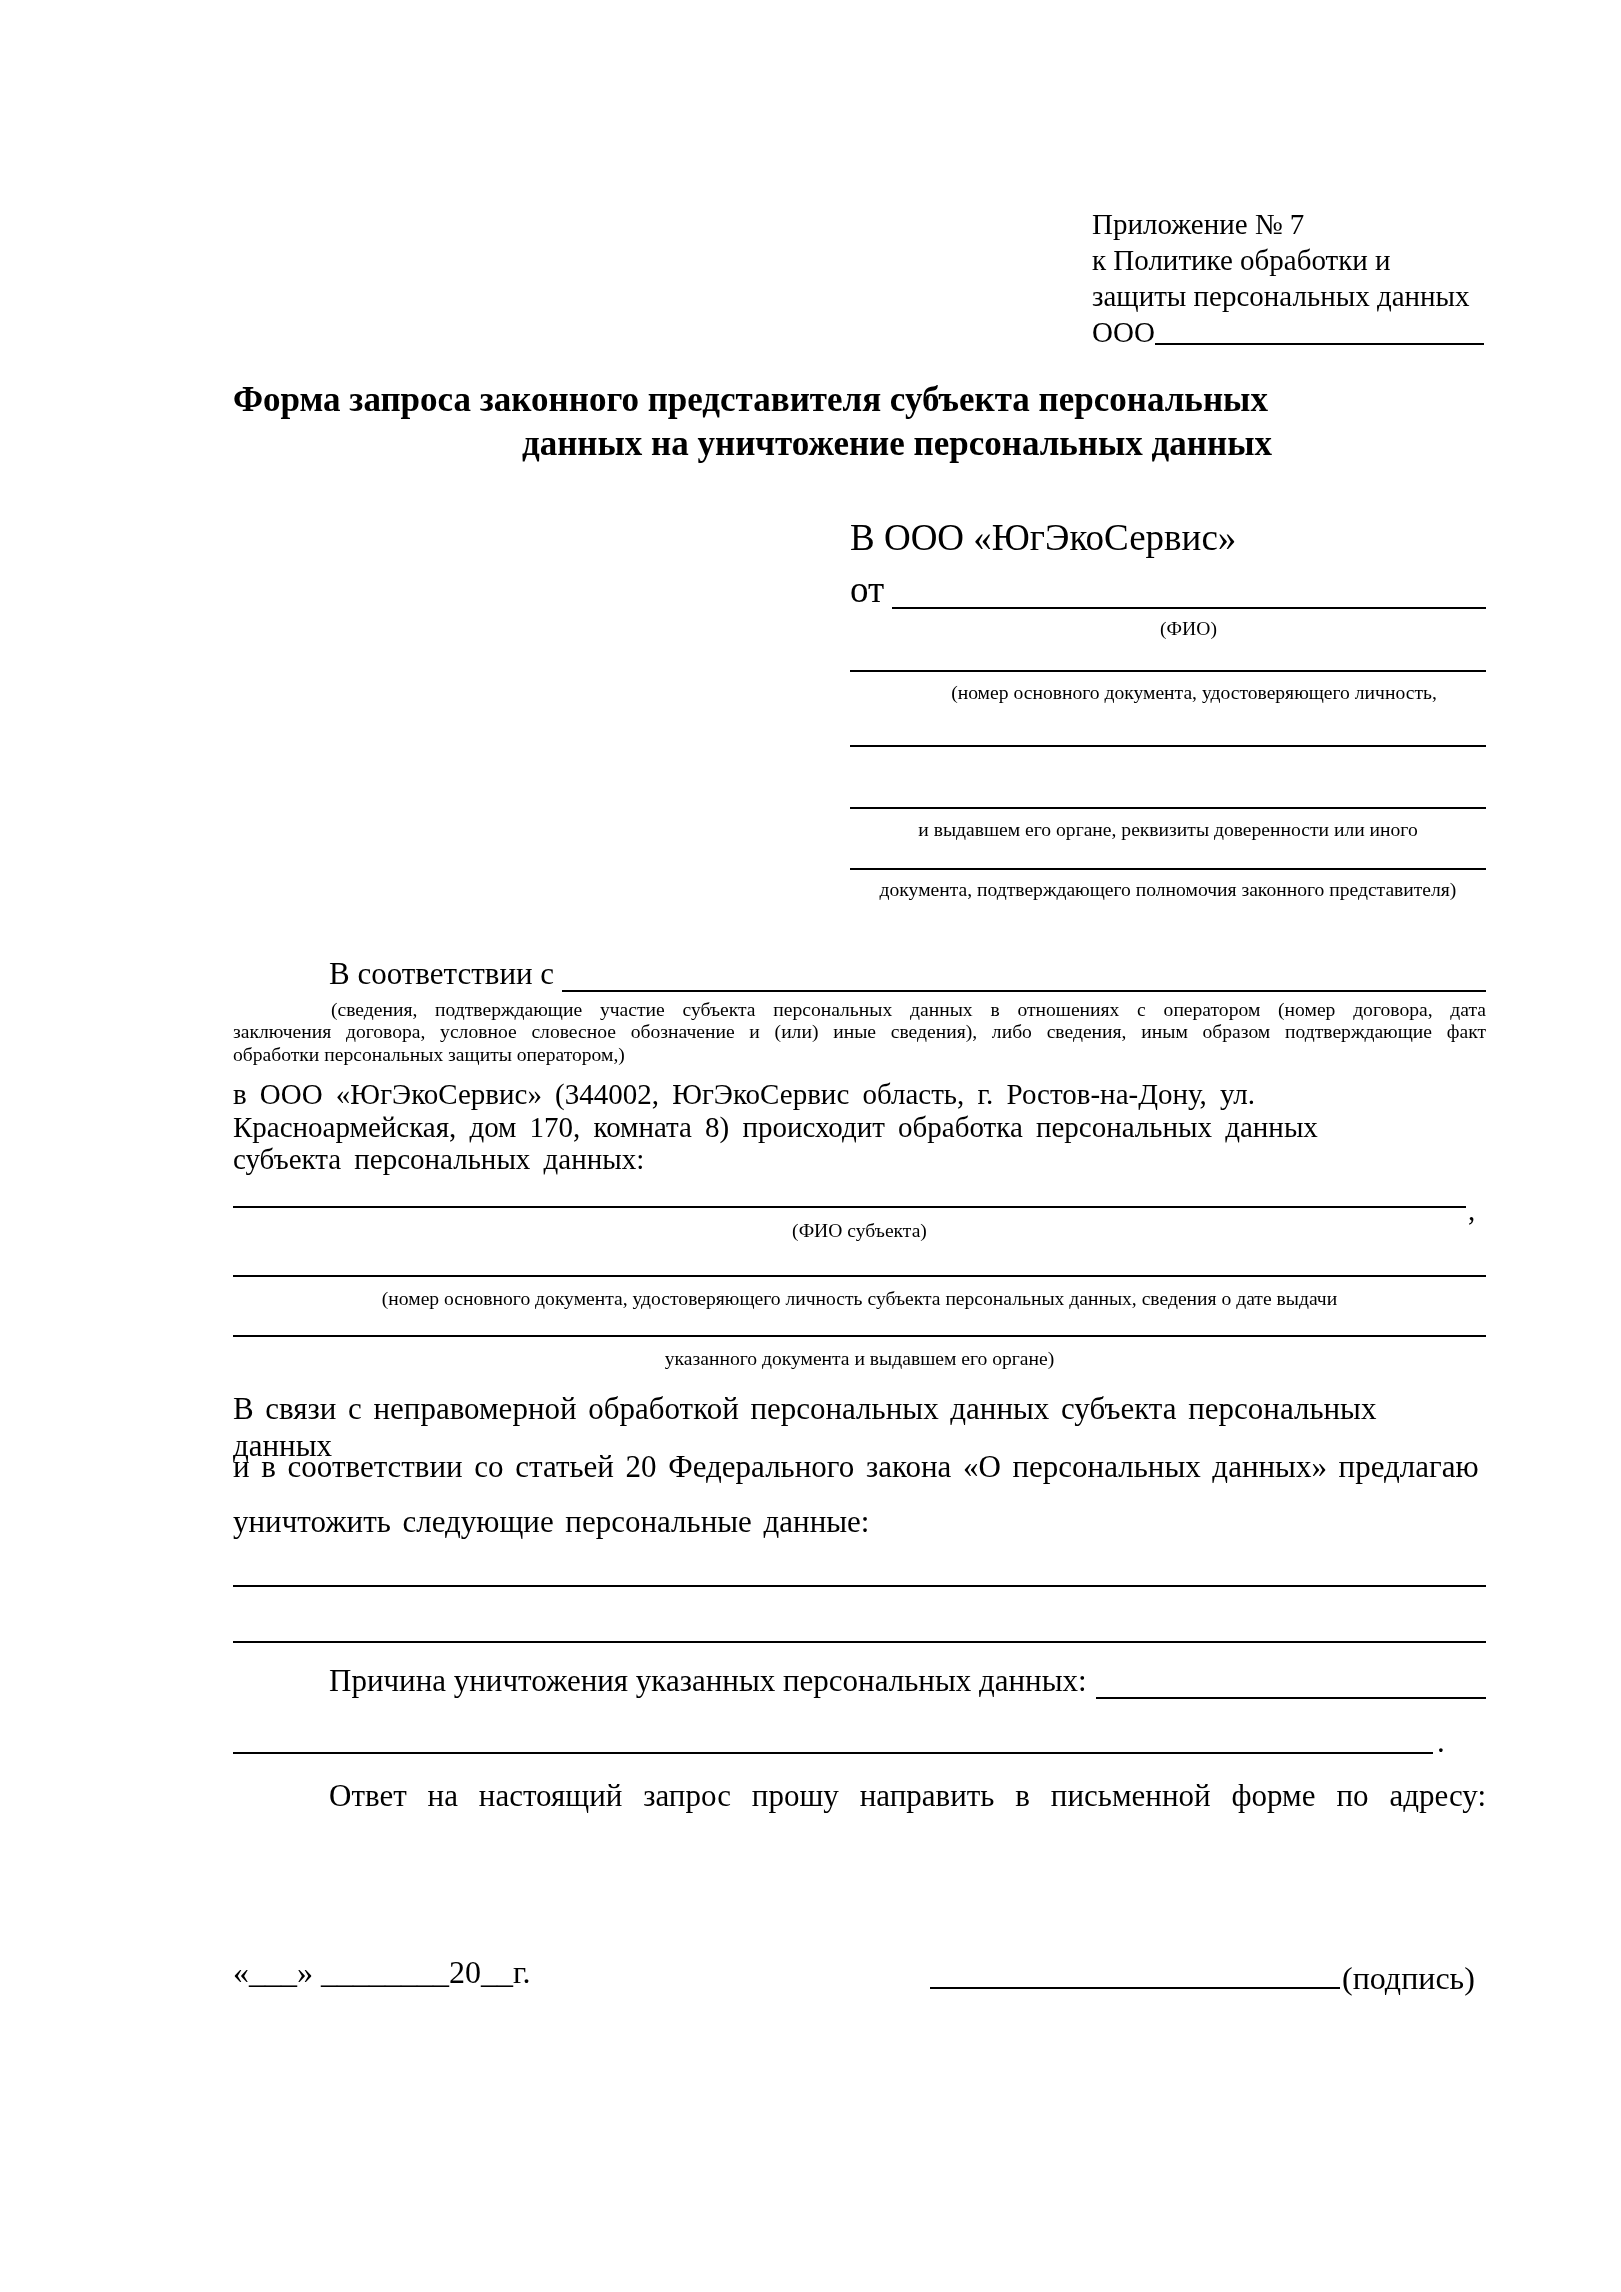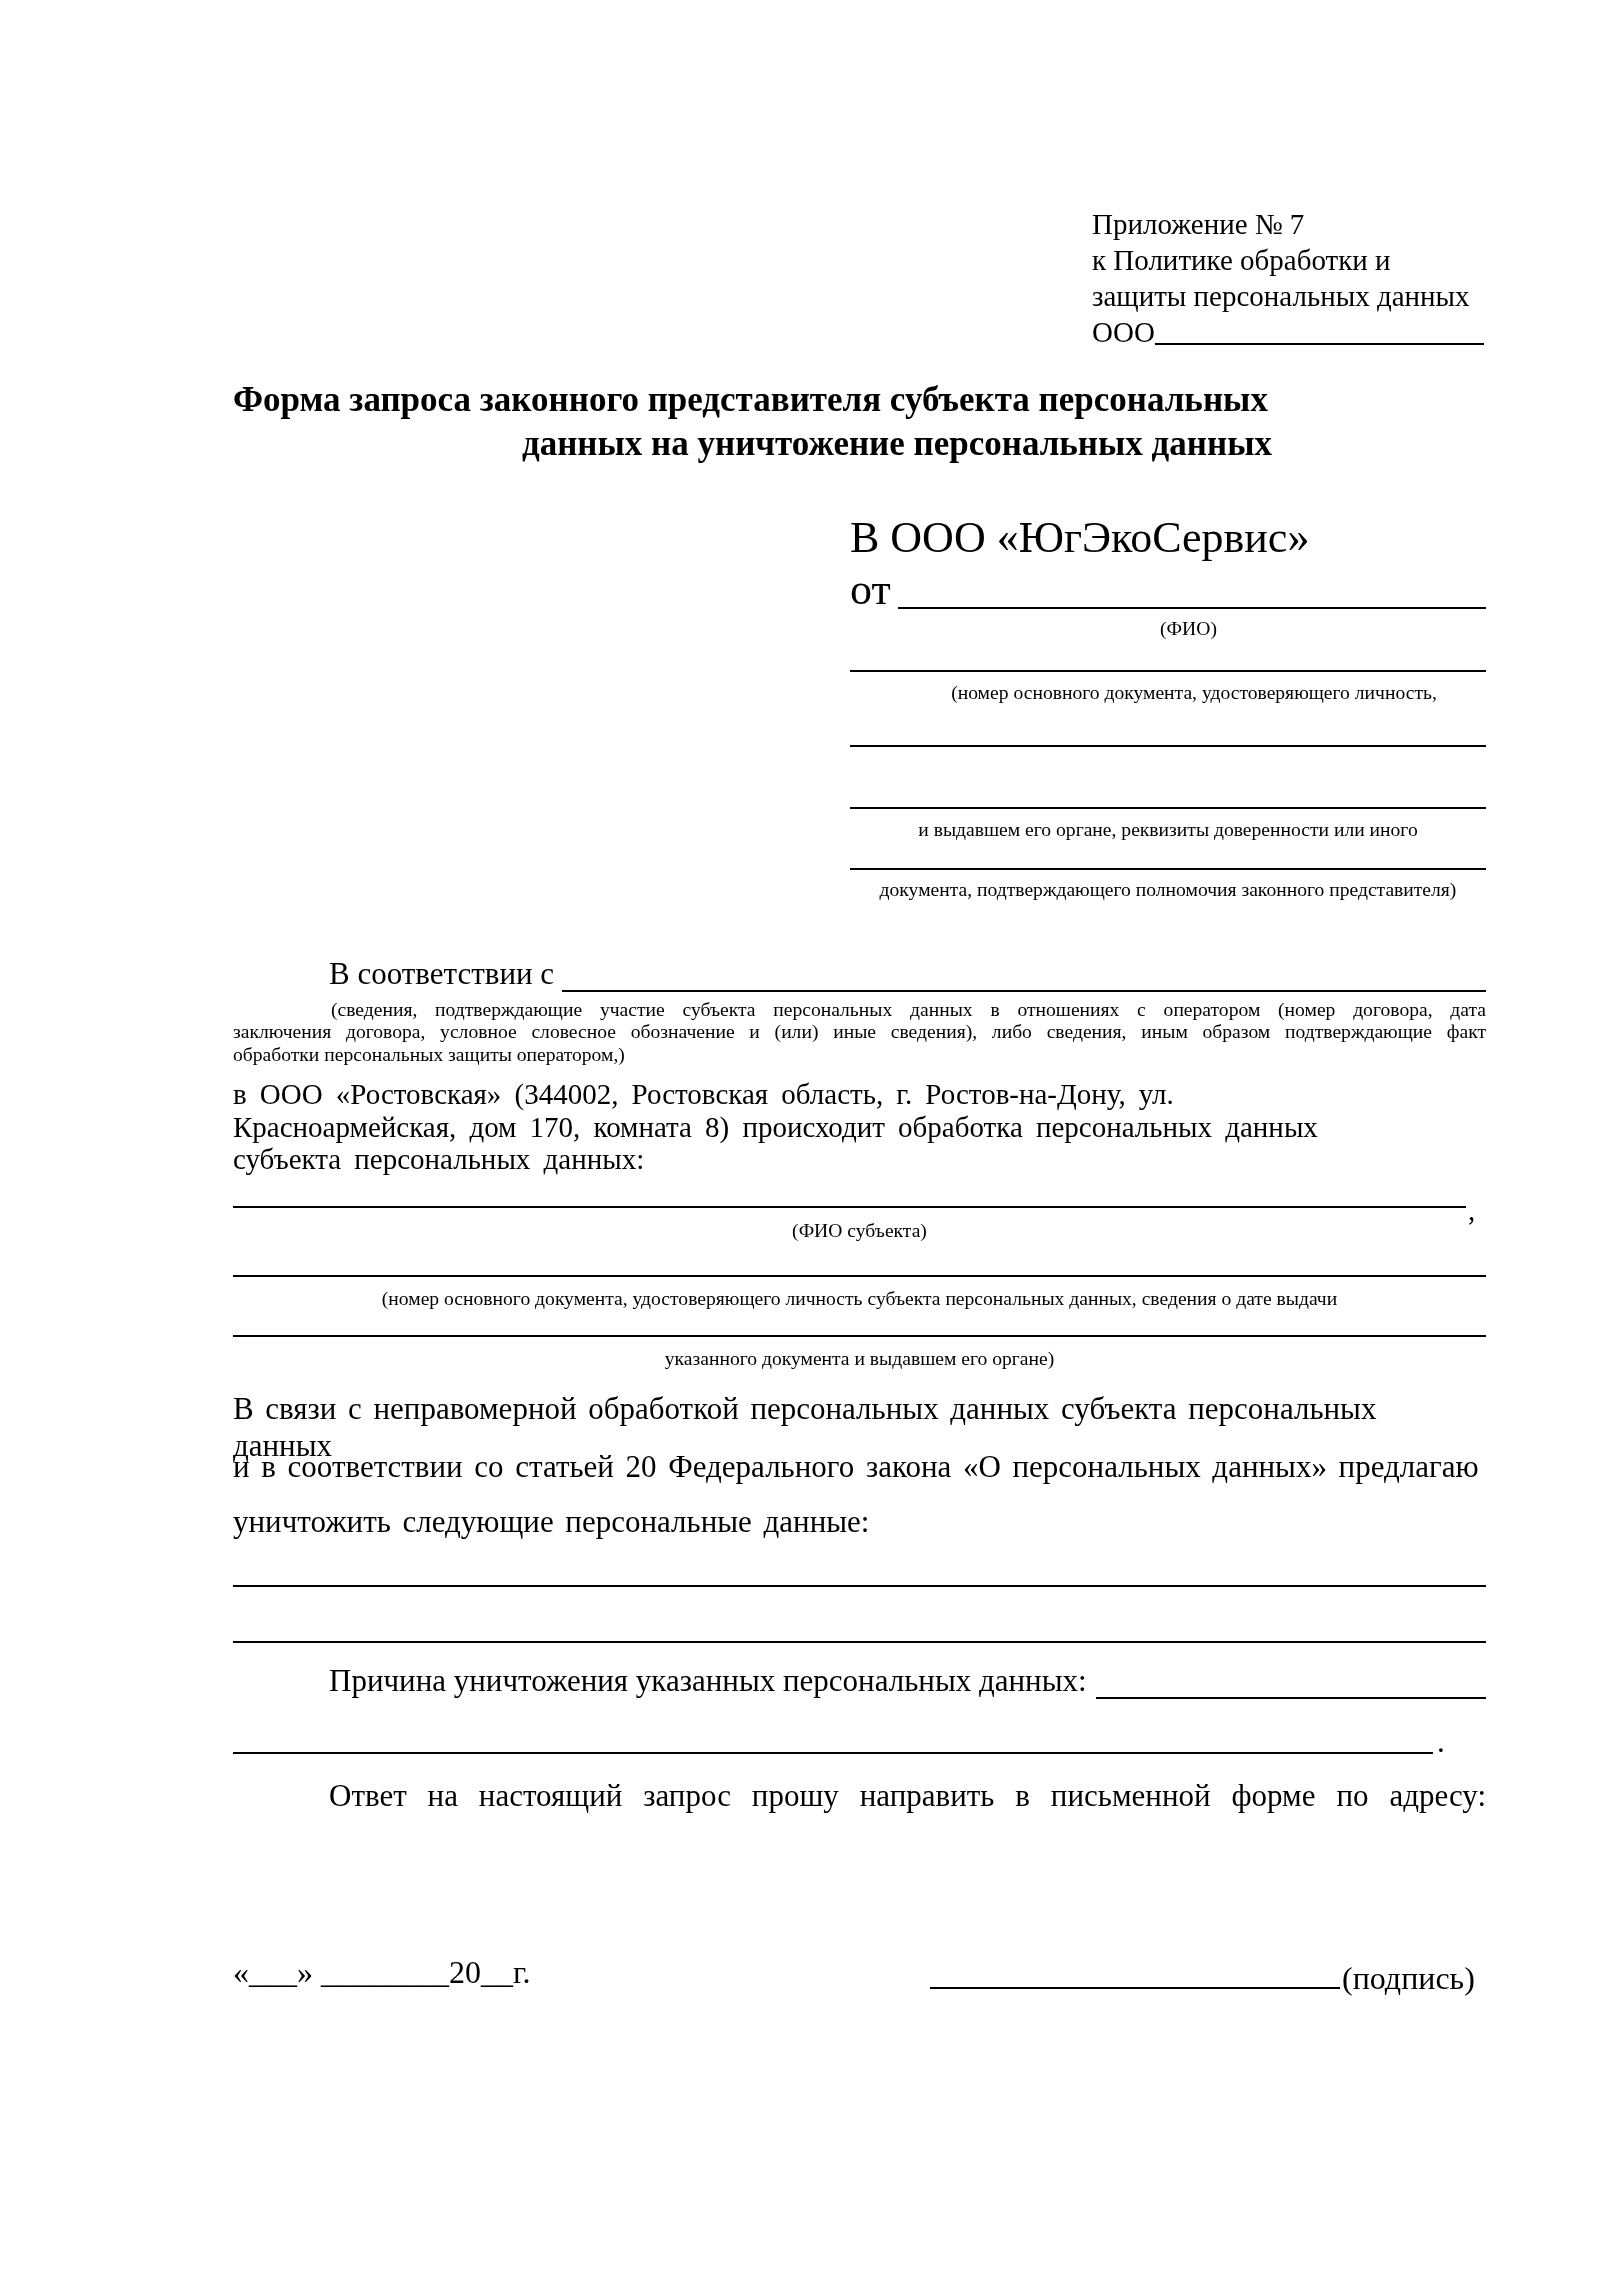--- a/index.html
+++ b/index.html
@@ -4,21 +4,21 @@
 <style>
   html,body{margin:0;padding:0;background:#fff;}
   .page{position:relative;width:1621px;height:2293px;background:#ffffff;
         font-family:"Liberation Serif","DejaVu Serif",serif;color:#000;overflow:hidden;}
   .content{position:absolute;left:233px;top:0;width:1253px;height:100%;}
   .abs{position:absolute;}
   .rule{position:absolute;border-bottom:2.9px solid #000;height:0;}
   .row{position:absolute;display:flex;align-items:flex-end;}
   .fill{flex:1;border-bottom:2.9px solid #000;}
   .cap{font-size:19.6px;line-height:25.5px;text-align:center;}
-  .f36{font-size:44px;line-height:39px;}
+  .f36{font-size:37px;line-height:39px;}
   .f33{font-size:32px;line-height:37px;}
   .f32{font-size:31px;line-height:37px;}
   .f30{font-size:29px;line-height:32px;}
   .fine{font-size:19.6px;line-height:22.5px;}
   .jl{text-align:justify;text-align-last:justify;}
   .title{font-weight:bold;font-size:35px;line-height:43px;}
   .appendix{font-size:29px;line-height:36px;}
   .ws6{word-spacing:5.9px;}
   .ws4{word-spacing:3.9px;}
 </style>
@@ -62,21 +62,21 @@
 
     <div class="row f32" style="left:0;top:955px;width:1253px;height:37px;">
       <span style="margin-left:96px;">В соответствии с</span>
       <span class="fill" style="margin-left:7.8px;"></span>
     </div>
 
     <div class="abs fine jl" style="left:0;top:999px;width:1253px;padding-left:98px;box-sizing:border-box;">(сведения, подтверждающие участие субъекта персональных данных в отношениях с оператором (номер договора, дата</div>
     <div class="abs fine jl" style="left:0;top:1021px;width:1253px;">заключения договора, условное словесное обозначение и (или) иные сведения), либо сведения, иным образом подтверждающие факт</div>
     <div class="abs fine" style="left:0;top:1044px;width:1253px;">обработки персональных защиты оператором,)</div>
 
-    <div class="abs f30 ws6" style="left:0;top:1078px;width:1253px;">в ООО «Ростовская» (344002, Ростовская область, г. Ростов-на-Дону, ул.</div>
+    <div class="abs f30 ws6" style="left:0;top:1078px;width:1253px;">в ООО «ЮгЭкоСервис» (344002, ЮгЭкоСервис область, г. Ростов-на-Дону, ул.</div>
     <div class="abs f30 ws6" style="left:0;top:1111px;width:1253px;">Красноармейская, дом 170, комната 8) происходит обработка персональных данных</div>
     <div class="abs f30 ws6" style="left:0;top:1143px;width:1253px;">субъекта персональных данных:</div>
 
     <div class="rule" style="left:0;top:1206px;width:1233px;"></div>
     <span class="abs f30" style="left:1235px;top:1194px;">,</span>
     <div class="abs cap" style="left:0;top:1218px;width:1253px;">(ФИО субъекта)</div>
 
     <div class="rule" style="left:0;top:1275px;width:1253px;"></div>
     <div class="abs cap" style="left:0;top:1286px;width:1253px;">(номер основного документа, удостоверяющего личность субъекта персональных данных, сведения о дате выдачи</div>
 

